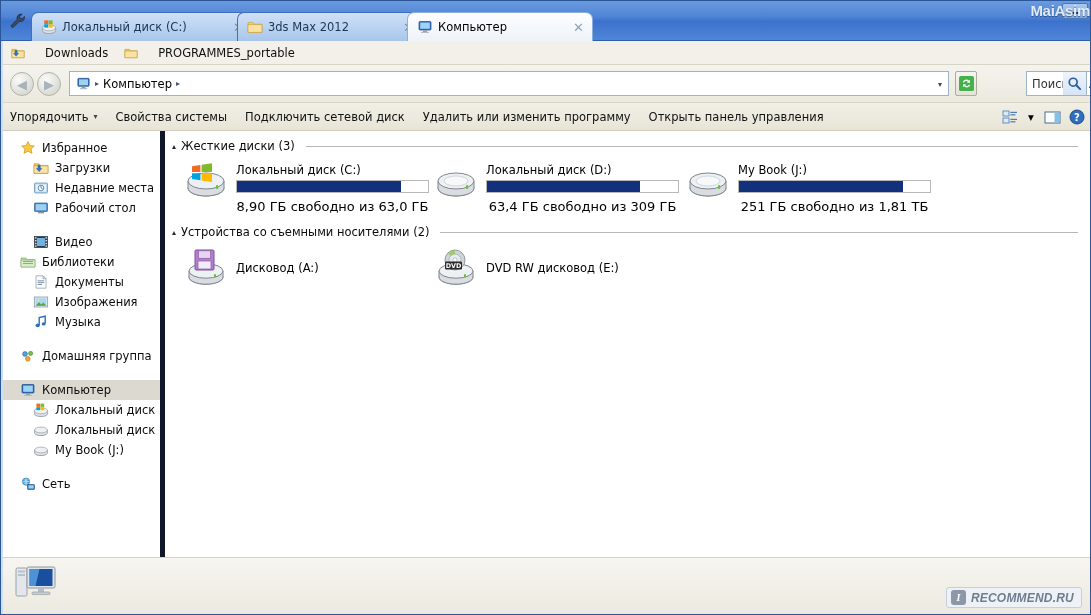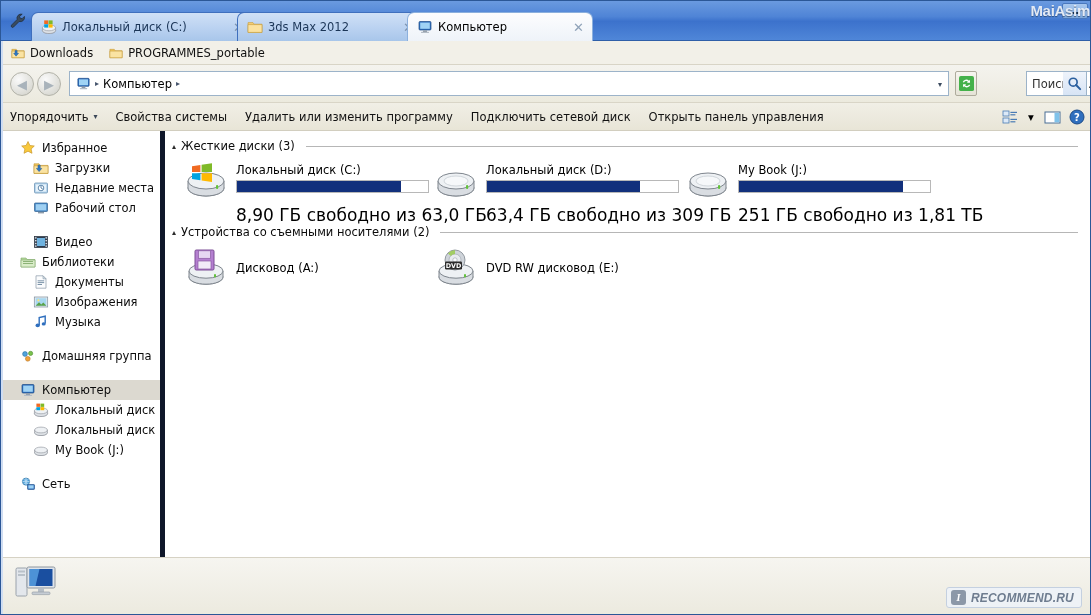--- a/index.html
+++ b/index.html
@@ -85,21 +85,21 @@
     opacity: .96;
   }
 
   
   .favbar {
     position: absolute; left: 0; top: 40px; width: 1091px; height: 24px;
     background: #f2f0e8;
     border-bottom: 1px solid #d8d4c6;
     display: flex; align-items: center; padding-left: 10px; gap: 16px;
   }
-  .favitem { display: flex; align-items: center; gap: 5px; font-size: 11.5px; color: #111; cursor: default; }
+  .favitem { display: flex; align-items: center; gap: 20px; font-size: 11.5px; color: #111; cursor: default; }
   .favitem .favicon { width: 14px; height: 14px; flex: none; }
 
   
   .addrrow {
     position: absolute; left: 0; top: 64px; width: 1091px; height: 38px;
     background: linear-gradient(to bottom,#f4f3ee,#eceade);
     border-bottom: 1px solid #d9d5c7;
   }
   .navbtn {
     position: absolute; top: 7px; width: 24px; height: 24px; border-radius: 50%;
@@ -196,21 +196,21 @@
     position: absolute; display: flex; align-items: flex-start; gap: 8px; cursor: default;
   }
   .tile .ticon { width: 44px; height: 38px; flex: none; }
   .tile .tbody { padding-top: 2px; }
   .tile .tname { font-size: 11.5px; color: #000; white-space: nowrap; }
   .bar {
     width: 193px; height: 13px; background: #fff;
     border: 1px solid #b8b8b8; margin-top: 3px; position: relative; overflow: hidden;
   }
   .bar .fill { position: absolute; left: 0; top: 0; bottom: 0; background: #12307c; }
-  .tile .tfree { font-size: 17px; color: #000; margin-top: 12px; white-space: nowrap; }
+  .tile .tfree { font-size: 13px; color: #000; margin-top: 6px; white-space: nowrap; text-align: center; }
   .dev-tile { display: flex; align-items: center; gap: 8px; }
   .dev-tile .dname { font-size: 11.5px; }
 
   
   .statusbar {
     position: absolute; left: 1px; top: 556px; width: 1088px; height: 57px;
     background: linear-gradient(to bottom,#f6f5f0,#eceadf);
     border-top: 1px solid #d6d2c4;
   }
   .pcicon { position: absolute; left: 12px; top: 6px; width: 50px; height: 44px; }
@@ -351,24 +351,24 @@
 
   <div class="cmdbar">
     <div class="cmditem">
       <span>Упорядочить</span>
       <span class="dd">▾</span>
     </div>
     <div class="cmditem">
       <span>Свойства системы</span>
     </div>
     <div class="cmditem">
+      <span>Подключить сетевой диск</span>
+    </div>
+    <div class="cmditem">
       <span>Удалить или изменить программу</span>
-    </div>
-    <div class="cmditem">
-      <span>Подключить сетевой диск</span>
     </div>
     <div class="cmditem">
       <span>Открыть панель управления</span>
     </div>
 
     <div class="cmdright">
       <div class="iconbtn">
         <svg width="16" height="16" viewBox="0 0 16 16">
           <rect x="1" y="2" width="6" height="5" fill="#dce9f7" stroke="#4a7cb5" stroke-width=".8"></rect>
           <rect x="1" y="9" width="6" height="5" fill="#dce9f7" stroke="#4a7cb5" stroke-width=".8"></rect>

